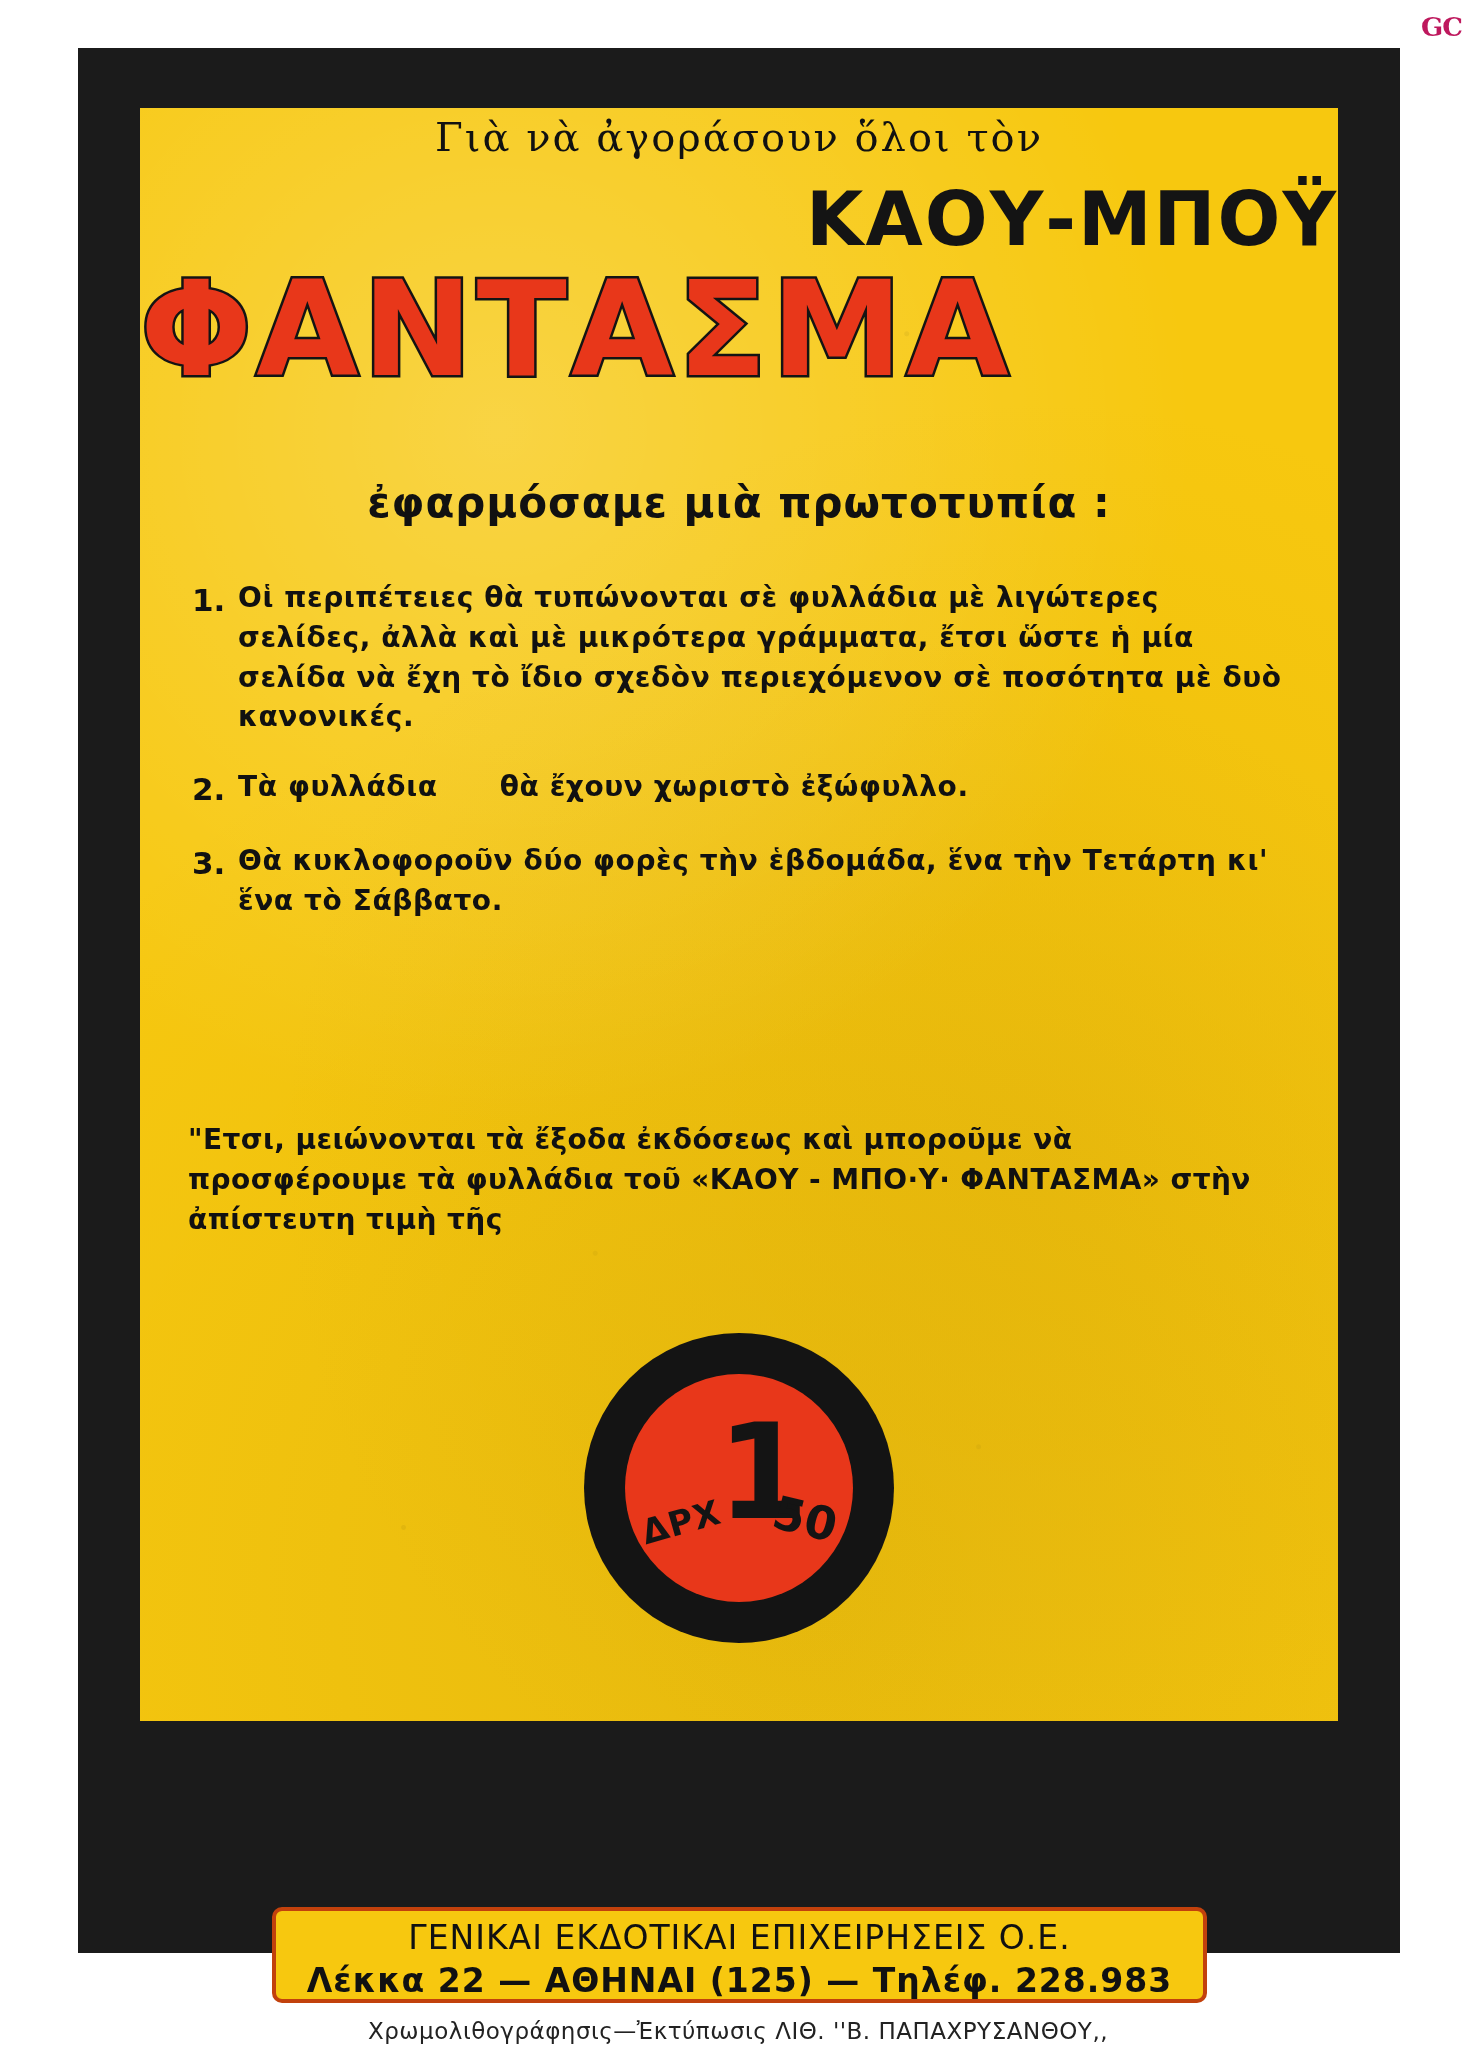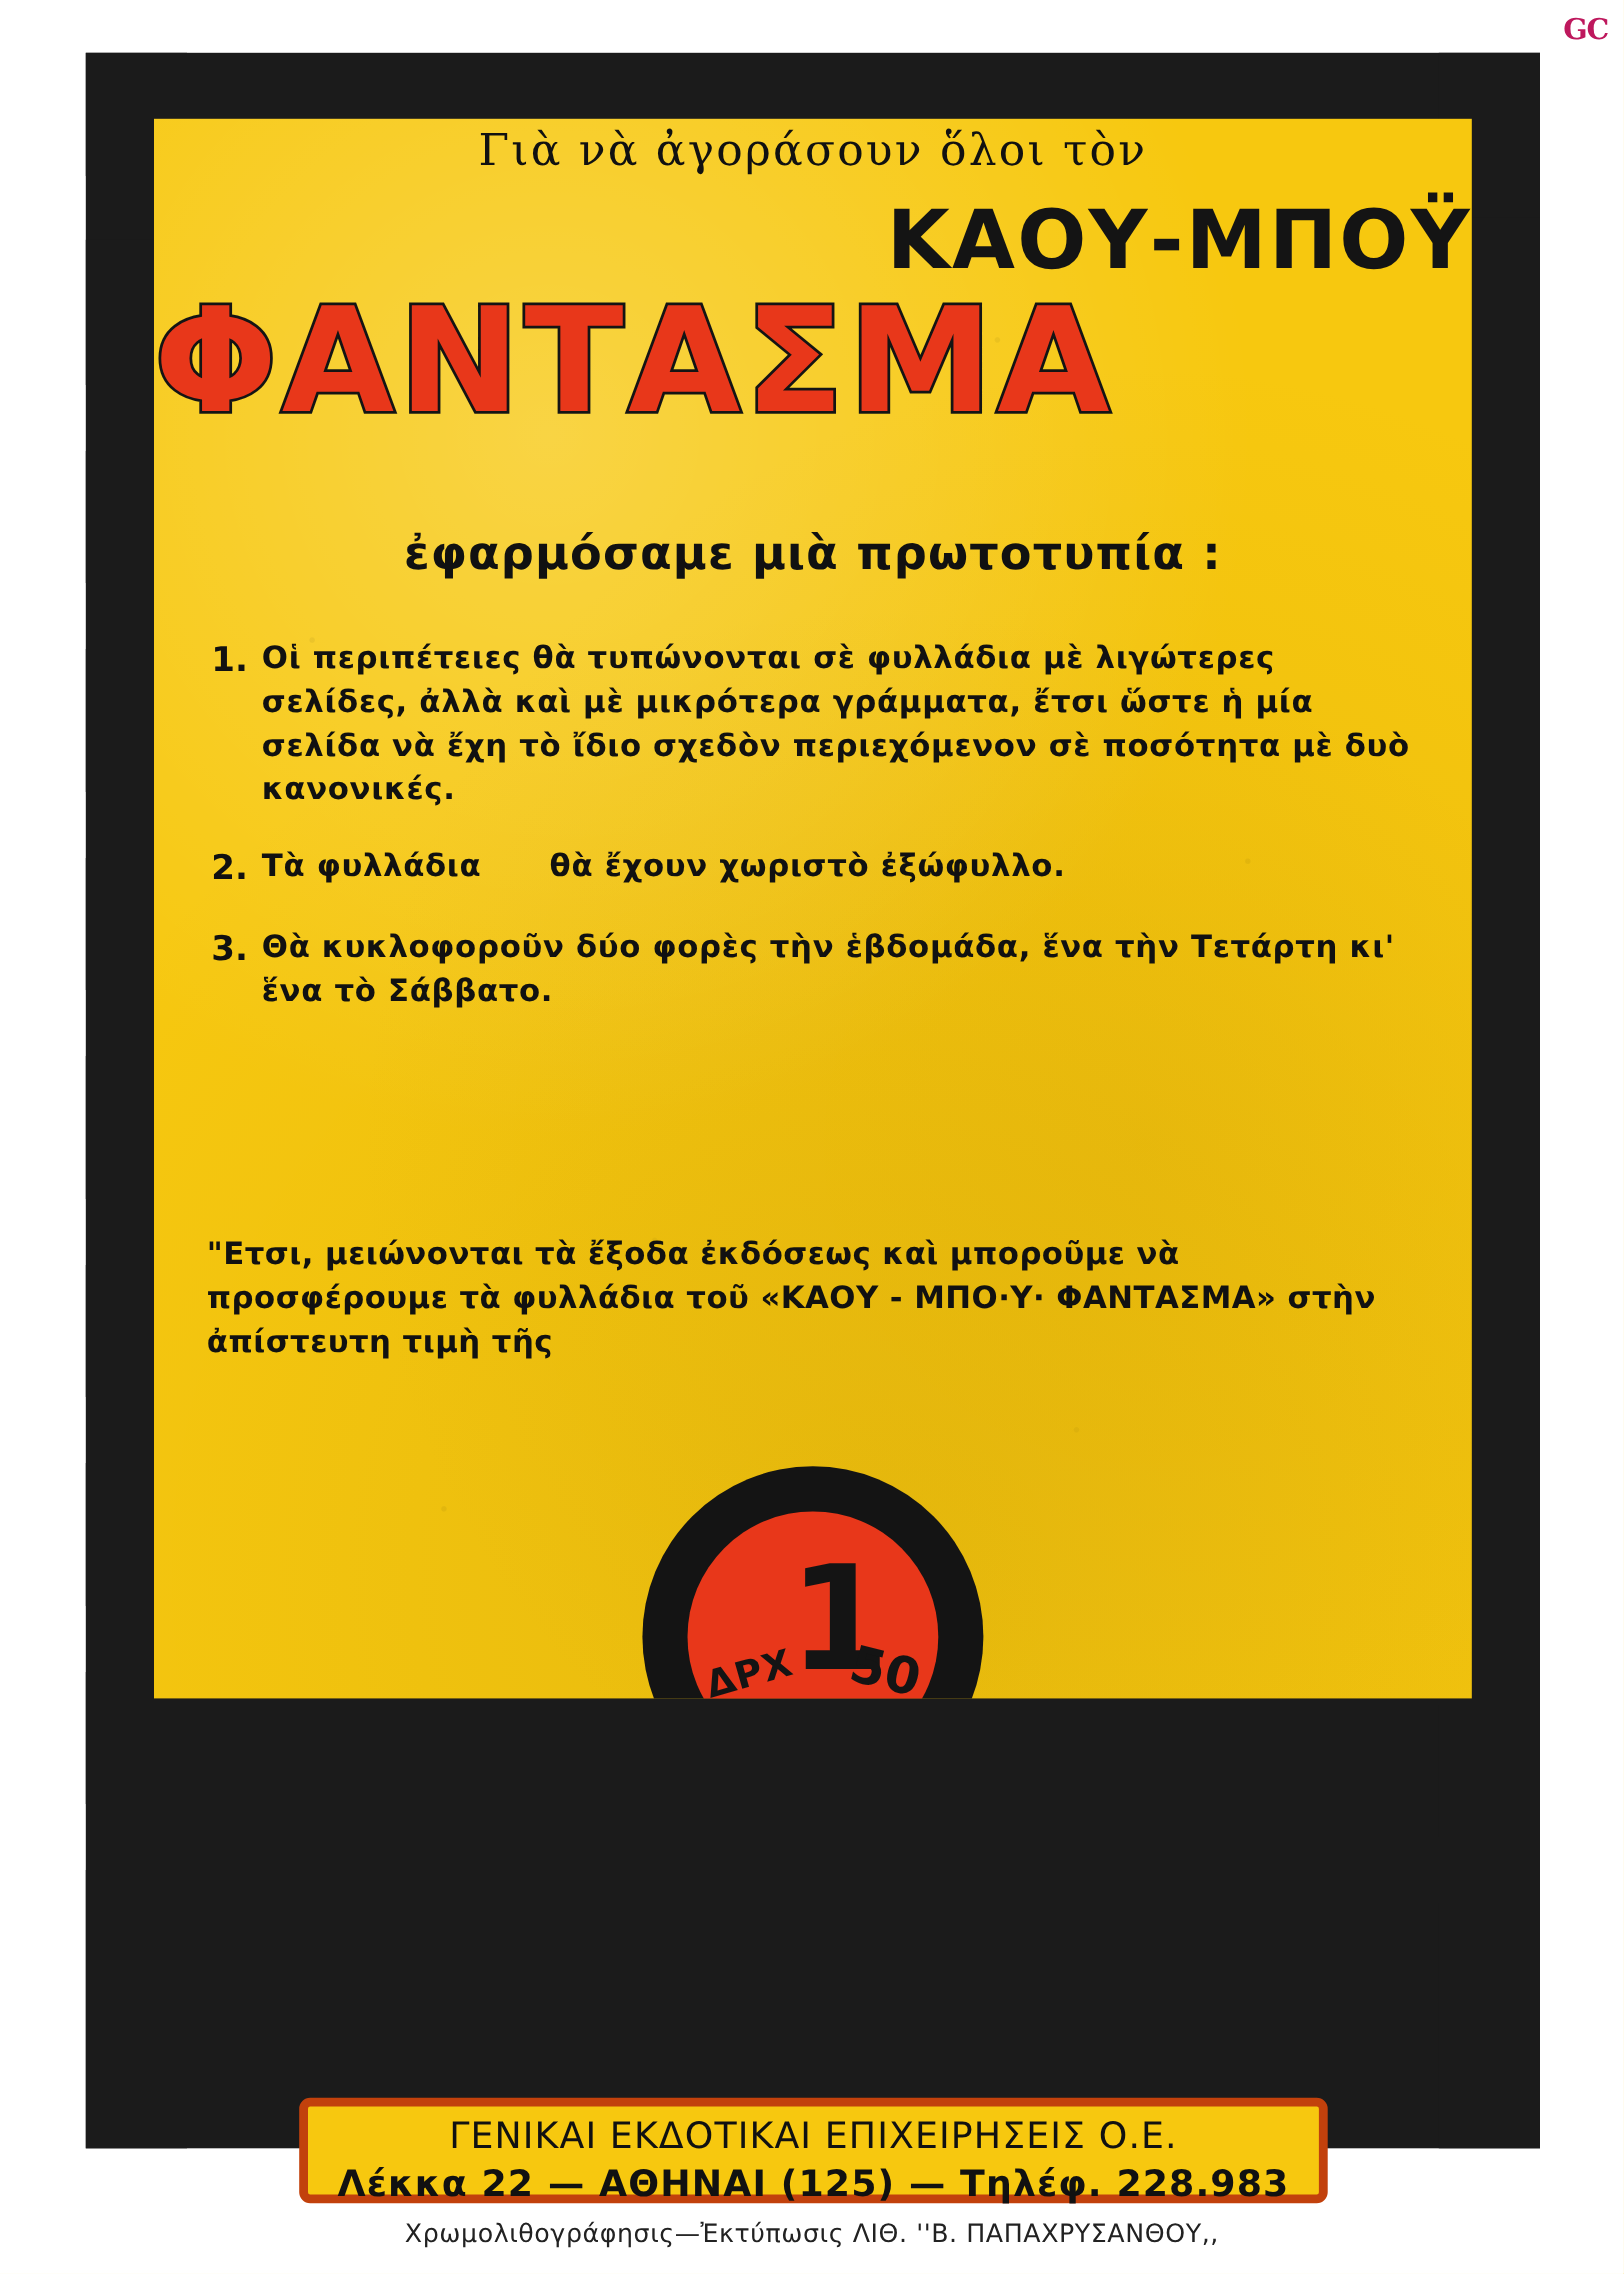--- a/index.html
+++ b/index.html
@@ -32,21 +32,21 @@
     height: 1905px;
     background: #1b1b1b;
   }
 
   
   .field {
     position: absolute;
     left: 140px;
     top: 108px;
     width: 1198px;
-    height: 1436px;
+    height: 1613px;
     background: #f7c80f;
     background-image:
       radial-gradient(circle at 30% 20%, rgba(255,255,255,0.22), rgba(255,255,255,0) 45%),
       radial-gradient(circle at 75% 65%, rgba(190,140,0,0.18), rgba(190,140,0,0) 55%),
       radial-gradient(circle at 55% 92%, rgba(120,90,0,0.12), rgba(120,90,0,0) 60%);
     overflow: hidden;
   }
 
   
   .tab {
@@ -218,21 +218,21 @@
   }
 
   
   .plate {
     position: absolute;
     left: 272px;
     top: 1907px;
     width: 935px;
     height: 96px;
     background: #f7c80f;
-    border: 8px solid #c2410c;
+    border: 4px solid #c2410c;
     border-radius: 10px;
     text-align: center;
     box-sizing: border-box;
     padding-top: 7px;
   }
   .plate-l1 {
     font-family: "DejaVu Sans", sans-serif;
     font-size: 33px;
     letter-spacing: 1px;
     color: #111;

